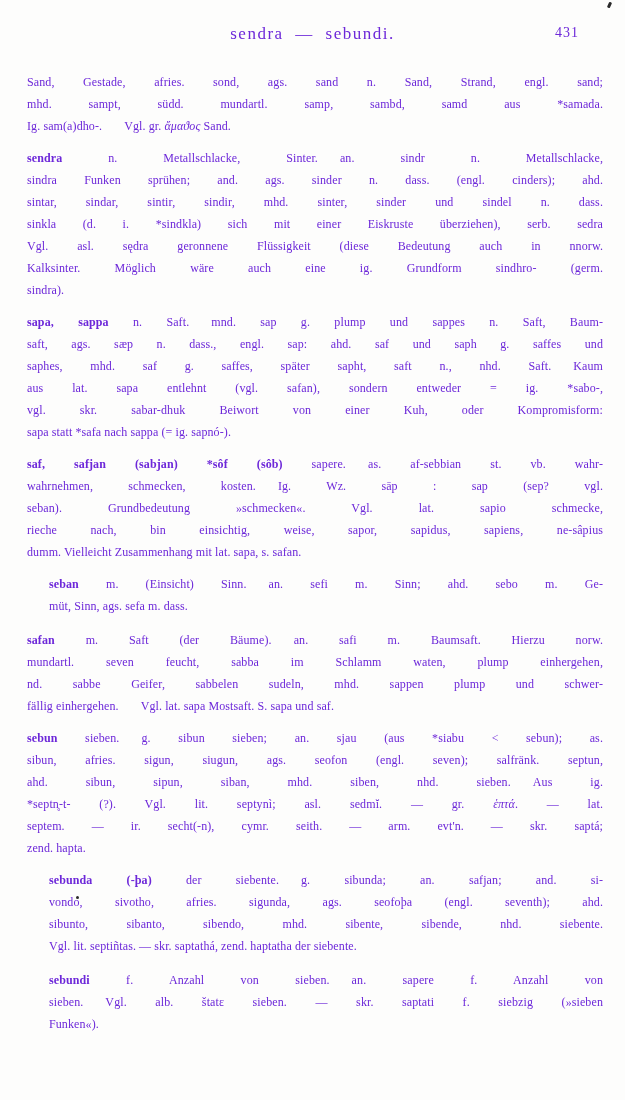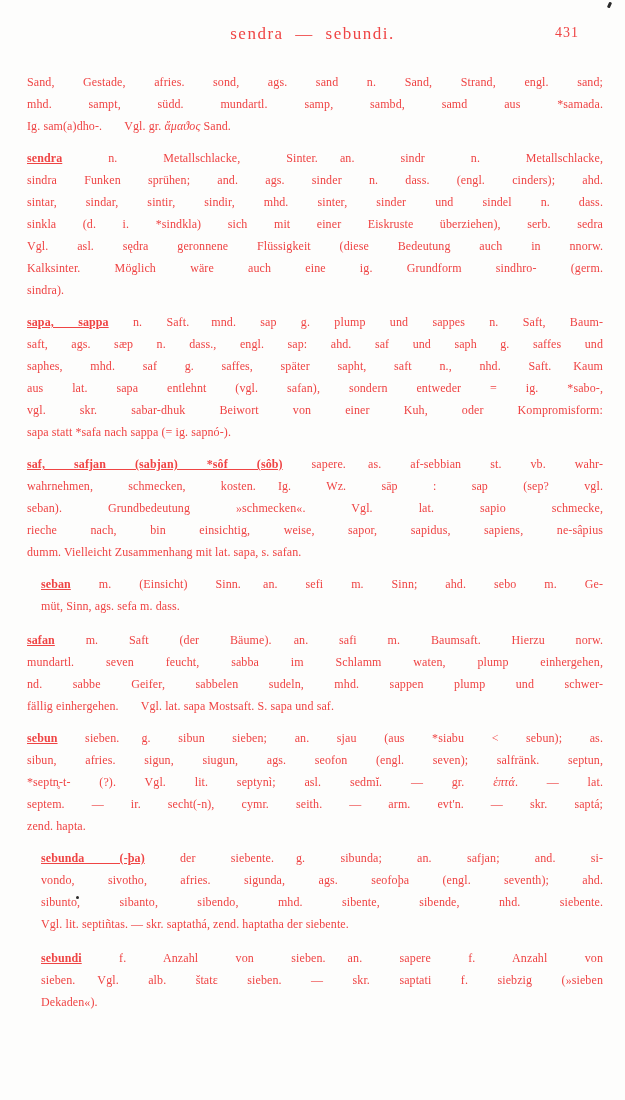--- a/index.html
+++ b/index.html
@@ -37,53 +37,53 @@
   .body-col {
     position: absolute;
     top: 71px;
     left: 27px;
     width: 576px;
   }
   .entry {
     margin: 0 0 10px 0;
   }
   .entry.indent {
-    margin-left: 14px;
+    margin-left: 22px;
     margin-bottom: 12px;
   }
   .line {
     font-size: 12px;
     line-height: 22px;
     text-align: justify;
     text-align-last: justify;
     letter-spacing: 0.1px;
     white-space: normal;
   }
   .line.last {
     text-align-last: left;
   }
-  .seg-b { font-weight: bold; text-decoration: underline; }
+  .seg-b { font-weight: bold; }
   .seg-i { font-style: italic; }
   .gap {
     display: inline-block;
     width: 22px;
     height: 1px;
   }
   .speck {
     position: absolute;
     background: #2a2a2a;
     border-radius: 1px;
   }
   .speck-1 { left: 608px; top: 2px; width: 3px; height: 6px; transform: rotate(25deg); }
   .speck-2 { left: 76px; top: 896px; width: 3px; height: 3px; border-radius: 50%; }
 </style>
 </head>
 <body>
 
-<div class="page" style="background: rgb(253, 253, 252); color: #ef4444;">
+<div class="page" style="background: rgb(253, 253, 252); color: #6d28d9;">
   <div class="speck speck-1"></div>
   <div class="speck speck-2"></div>
 
   <div class="page-header">
     <div class="running-title">sendra — sebundi.</div>
     <div class="page-number">431</div>
   </div>
 
   <div class="body-col">
       <div class="entry">
@@ -121,29 +121,30 @@
       </div>
       <div class="entry">
         <div class="line"><span class="seg-b">safan</span><span class=""> m. Saft (der Bäume).</span><span class="gap"></span><span class="">an. safi m. Baumsaft.  Hierzu norw.</span></div>
         <div class="line"><span class="">mundartl. seven feucht, sabba im Schlamm waten, plump einhergehen,</span></div>
         <div class="line"><span class="">nd. sabbe Geifer, sabbelen sudeln, mhd. sappen plump und schwer-</span></div>
         <div class="line last"><span class="">fällig einhergehen.</span><span class="gap"></span><span class="">Vgl. lat. sapa Mostsaft.  S. sapa und saf.</span></div>
       </div>
       <div class="entry">
         <div class="line"><span class="seg-b">sebun</span><span class=""> sieben.</span><span class="gap"></span><span class="">g. sibun sieben; an. sjau (aus *siabu &lt; sebun); as.</span></div>
         <div class="line"><span class="">sibun, afries. sigun, siugun, ags. seofon (engl. seven); salfränk. septun,</span></div>
+        <div class="line"><span class="">ahd. sibun, sipun, siban, mhd. siben, nhd. sieben.</span><span class="gap"></span><span class="">Aus ig.</span></div>
         <div class="line"><span class="">*septn̥-t- (?).  Vgl. lit. septynì; asl. sedmĭ. — gr. </span><span class=" seg-i">ἑπτά</span><span class="">. — lat.</span></div>
         <div class="line"><span class="">septem. — ir. secht(-n), cymr. seith. — arm. evt'n. — skr. saptá;</span></div>
         <div class="line last"><span class="">zend. hapta.</span></div>
       </div>
       <div class="entry indent">
         <div class="line"><span class="seg-b">sebunda (-þa)</span><span class=""> der siebente.</span><span class="gap"></span><span class="">g. sibunda; an. safjan; and. si-</span></div>
         <div class="line"><span class="">vondo, sivotho, afries. sigunda, ags. seofoþa (engl. seventh); ahd.</span></div>
         <div class="line"><span class="">sibunto, sibanto, sibendo, mhd. sibente, sibende, nhd. siebente.</span></div>
         <div class="line last"><span class="">Vgl. lit. septiñtas. — skr. saptathá, zend. haptatha der siebente.</span></div>
       </div>
       <div class="entry indent">
         <div class="line"><span class="seg-b">sebundi</span><span class=""> f. Anzahl von sieben.</span><span class="gap"></span><span class="">an. sapere f. Anzahl von</span></div>
         <div class="line"><span class="">sieben.</span><span class="gap"></span><span class="">Vgl. alb. štatε sieben. — skr. saptati f. siebzig (»sieben</span></div>
-        <div class="line last"><span class="">Dekaden«).</span></div>
+        <div class="line last"><span class="">Funken«).</span></div>
       </div>
     </div>
 </div>
 
 </body></html>

